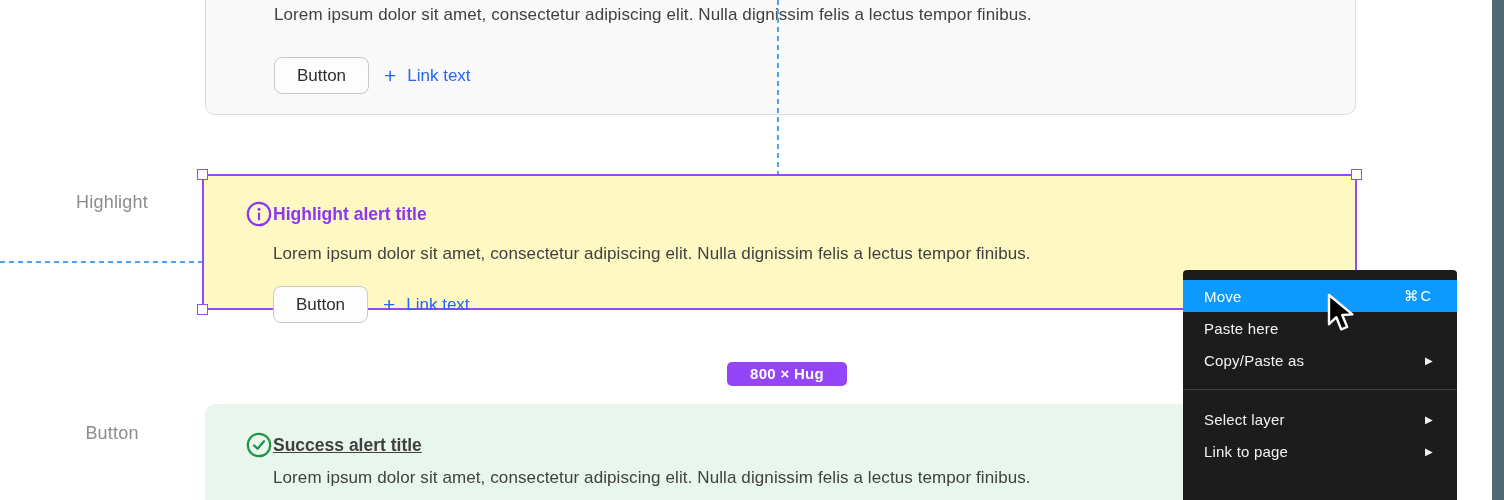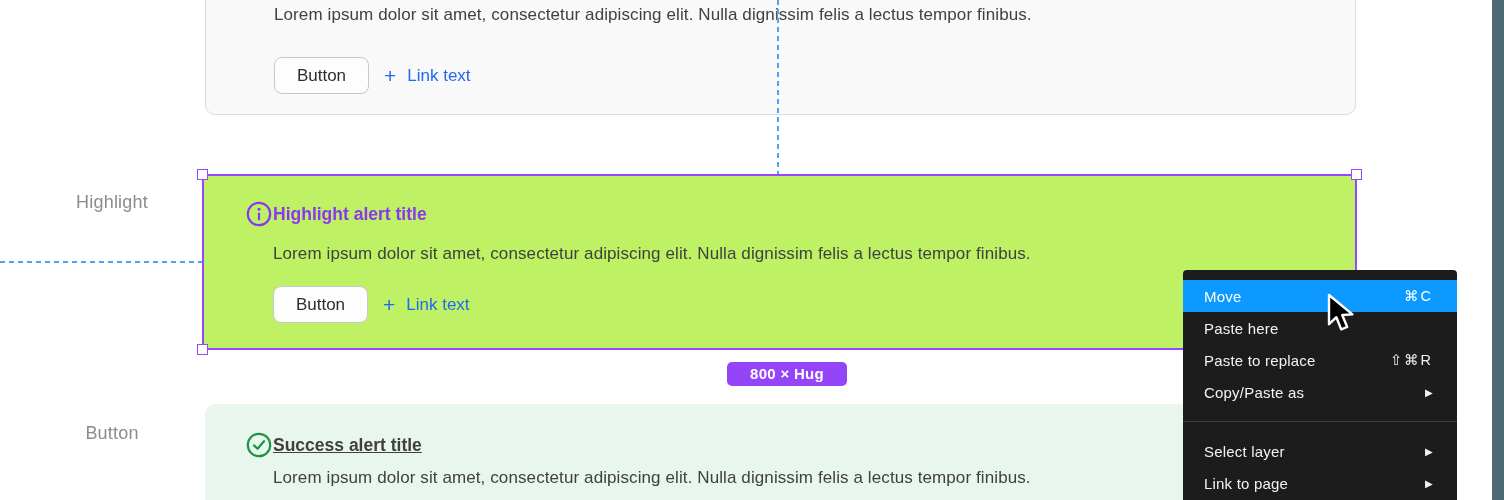--- a/index.html
+++ b/index.html
@@ -39,22 +39,22 @@
   }
 
   
   .section-label {
     position:absolute; left:52px; width:120px; text-align:center;
     font-size:18px; color:#8c8c8c; letter-spacing:0.2px;
   }
 
   
   .highlight-alert {
-    position:absolute; left:202px; top:174px; width:1155px; height:176px;
-    background:#bef264; border:2px solid #9747ff;
+    position:absolute; left:202px; top:174px; width:1155px; height:136px;
+    background:#fef9c3; border:2px solid #9747ff;
   }
   .handle {
     position:absolute; width:11px; height:11px; background:#ffffff;
     border:1.5px solid #9747ff; z-index:3;
   }
   .alert-title { position:absolute; font-size:17.5px; font-weight:700; white-space:nowrap; }
   .title-purple { color:#8a36f2; }
   .title-green { color:#404040;text-decoration:underline; }
   .icon-badge { position:absolute; width:26px; height:26px; }
 
@@ -151,24 +151,20 @@
 
   <div class="context-menu">
     <div class="menu-item highlighted">
       <span>Move</span>
       <span class="menu-shortcut">⌘C</span>
     </div>
     <div class="menu-item">
       <span>Paste here</span>
     </div>
     <div class="menu-item">
-      <span>Paste to replace</span>
-      <span class="menu-shortcut">⇧⌘R</span>
-    </div>
-    <div class="menu-item">
       <span>Copy/Paste as</span>
       <span class="submenu-arrow">▶</span>
     </div>
     <div class="menu-separator"></div>
     <div class="menu-item">
       <span>Select layer</span>
       <span class="submenu-arrow">▶</span>
     </div>
     <div class="menu-item">
       <span>Link to page</span>

